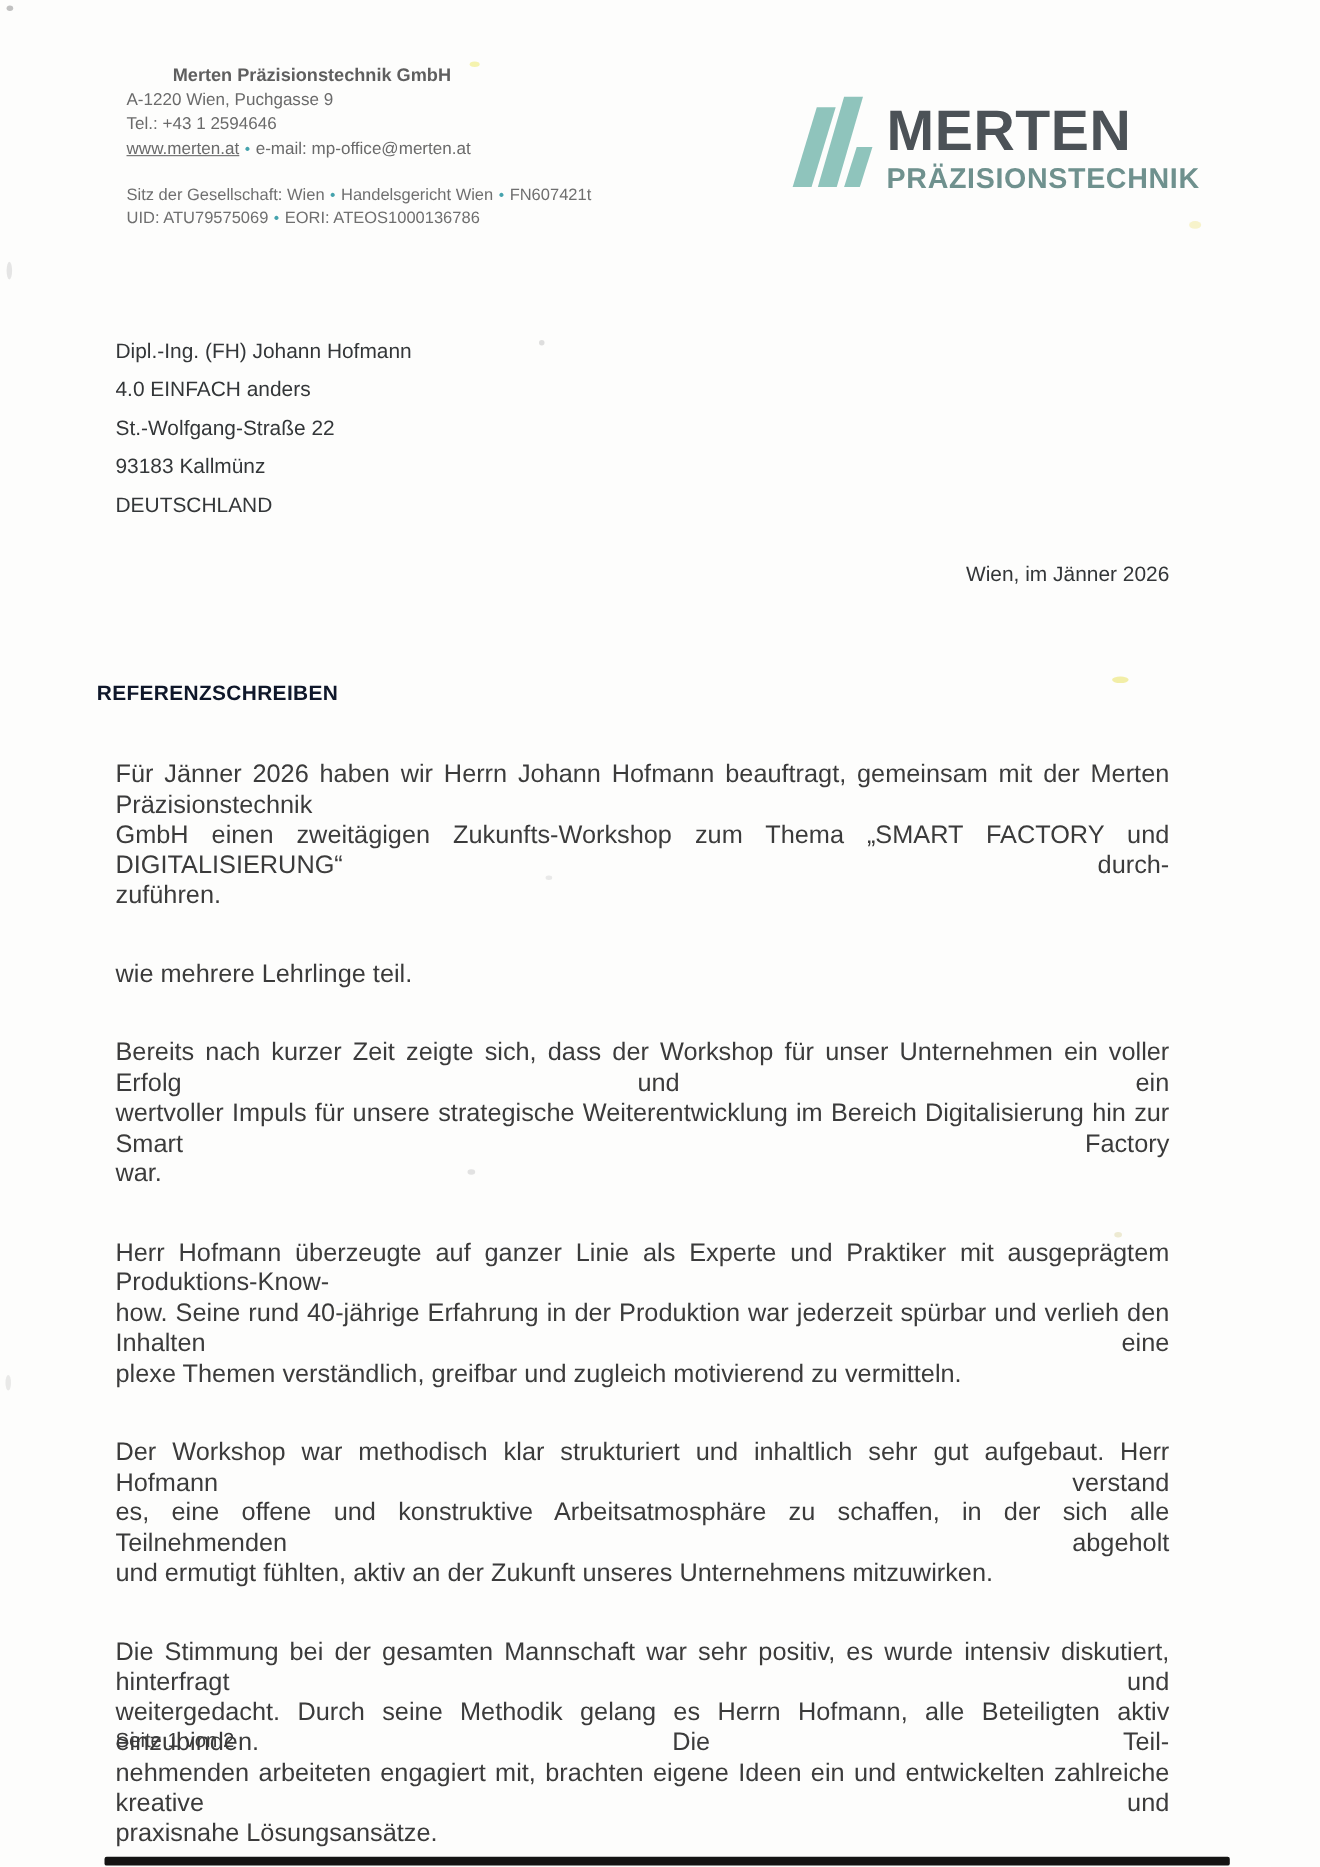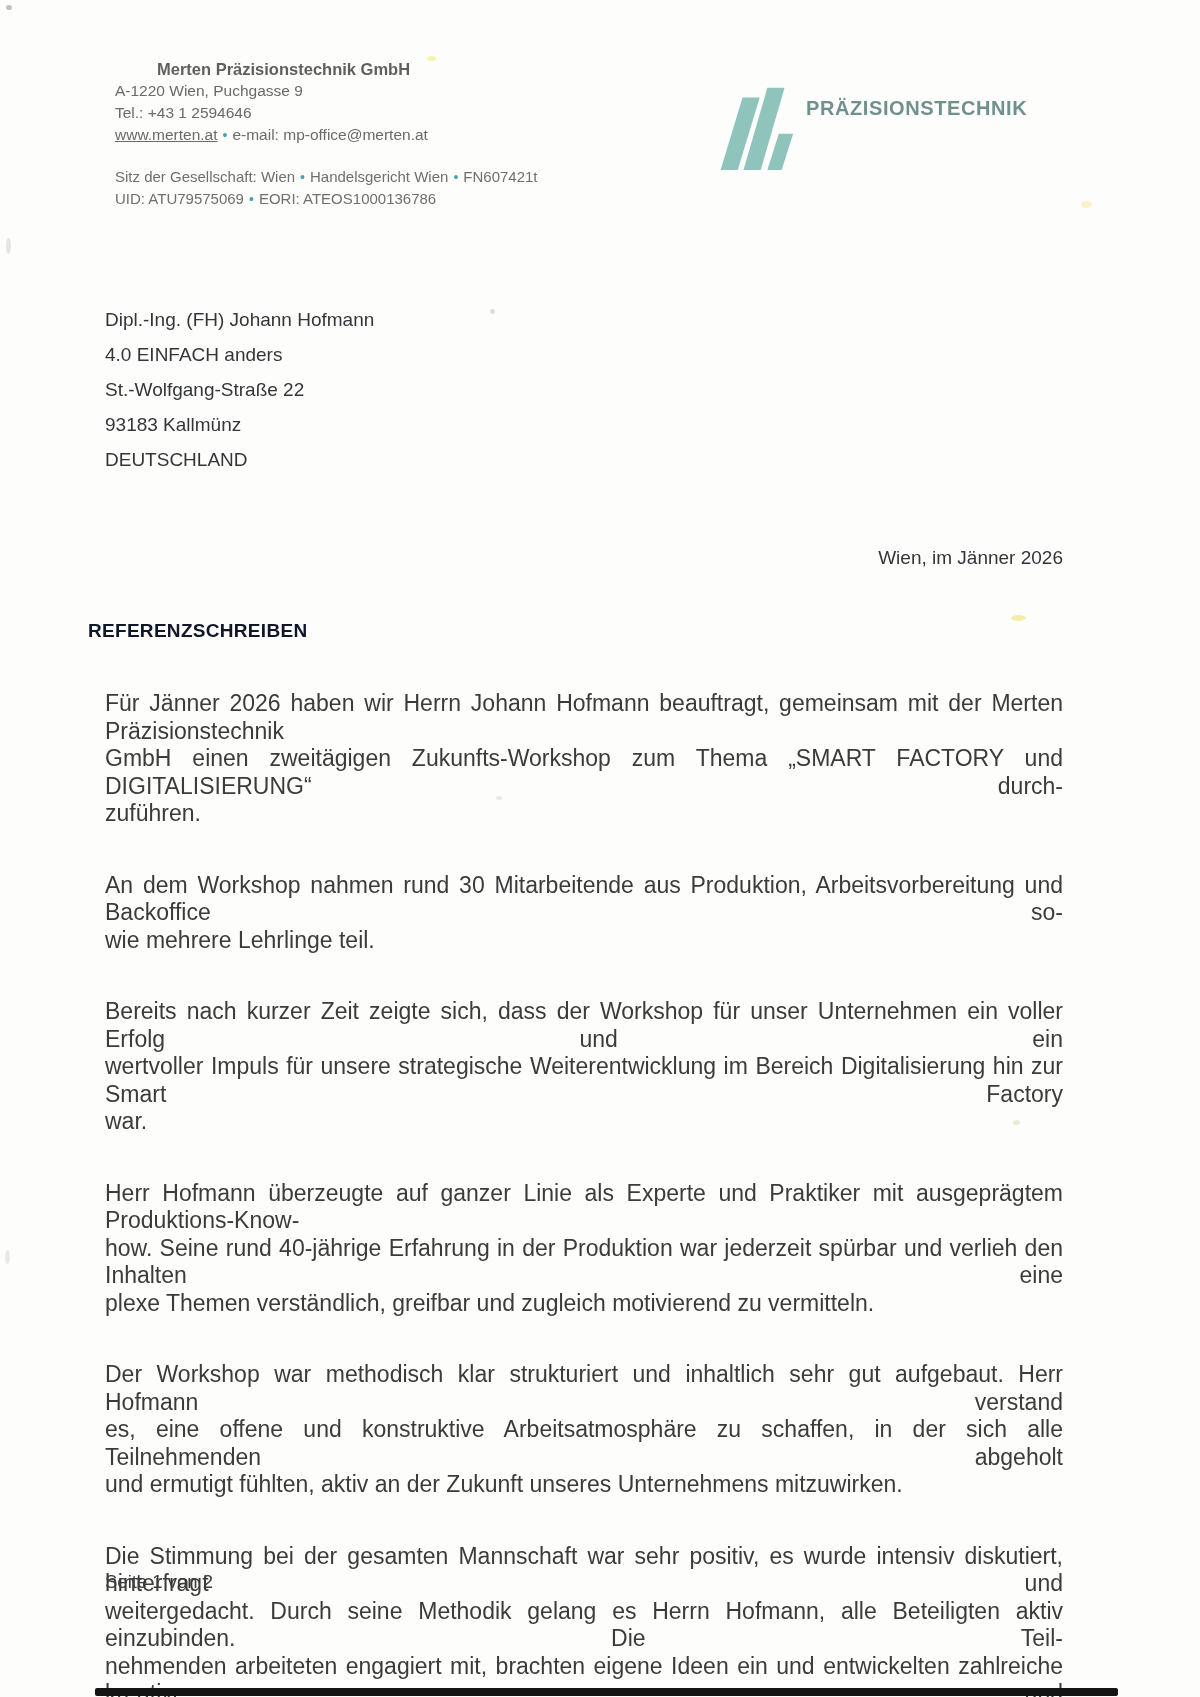--- a/index.html
+++ b/index.html
@@ -54,21 +54,21 @@
   .brand {
     font-weight: bold;
     font-size: 52px;
     line-height: 50px;
     letter-spacing: 0.5px;
     color: #4c5257;
   }
   .tagline {
     margin-top: 3px;
     font-weight: bold;
-    font-size: 20px;
+    font-size: 26px;
     letter-spacing: 0.6px;
     color: #6f918e;
   }
 
   
   .recipient {
     position: absolute;
     left: 105px;
     top: 302px;
     font-size: 19px;
@@ -78,21 +78,20 @@
 
   
   .dateline {
     position: absolute;
     left: 105px;
     top: 512px;
     width: 958px;
     text-align: right;
     font-size: 19px;
     color: #333638;
-    margin-top: 35px;
   }
   .heading {
     position: absolute;
     left: 88px;
     top: 620px;
     font-weight: bold;
     font-size: 19px;
     letter-spacing: 0.3px;
     color: #0f172a;
   }
@@ -171,20 +170,21 @@
       </div>
     </div>
   </div>
 
   <svg class="logo-mark" viewBox="0 0 88 90" xmlns="http://www.w3.org/2000/svg">
     <polygon points="9,90 32,14 50,14 27,90" fill="#8fc4bc"></polygon>
     <polygon points="33,90 58,4 76,4 51,90" fill="#8fc4bc"></polygon>
     <polygon points="58,90 70,52 85,52 73,90" fill="#8fc4bc"></polygon>
   </svg>
   <div class="logo-text">
+    <div class="brand">MERTEN</div>
     <div class="tagline">PRÄZISIONSTECHNIK</div>
   </div>
 
   <div class="recipient">
     <div>Dipl.-Ing. (FH) Johann Hofmann</div>
     <div>4.0 EINFACH anders</div>
     <div>St.-Wolfgang-Straße 22</div>
     <div>93183 Kallmünz</div>
     <div>DEUTSCHLAND</div>
   </div>
@@ -193,21 +193,20 @@
 
   <div class="heading">REFERENZSCHREIBEN</div>
 
   <div class="letter-body">
       <div class="paragraph">
         <div class="line">Für Jänner 2026 haben wir Herrn Johann Hofmann beauftragt, gemeinsam mit der Merten Präzisionstechnik</div>
         <div class="line">GmbH einen zweitägigen Zukunfts-Workshop zum Thema „SMART FACTORY und DIGITALISIERUNG“ durch-</div>
         <div class="line last">zuführen.</div>
       </div>
       <div class="paragraph">
-        <div class="line">An dem Workshop nahmen rund 30 Mitarbeitende aus Produktion, Arbeitsvorbereitung und Backoffice so-</div>
         <div class="line last">wie mehrere Lehrlinge teil.</div>
       </div>
       <div class="paragraph">
         <div class="line">Bereits nach kurzer Zeit zeigte sich, dass der Workshop für unser Unternehmen ein voller Erfolg und ein</div>
         <div class="line">wertvoller Impuls für unsere strategische Weiterentwicklung im Bereich Digitalisierung hin zur Smart Factory</div>
         <div class="line last">war.</div>
       </div>
       <div class="paragraph">
         <div class="line">Herr Hofmann überzeugte auf ganzer Linie als Experte und Praktiker mit ausgeprägtem Produktions-Know-</div>
         <div class="line">how.  Seine rund 40-jährige Erfahrung in der Produktion war jederzeit spürbar und verlieh den Inhalten eine</div>

